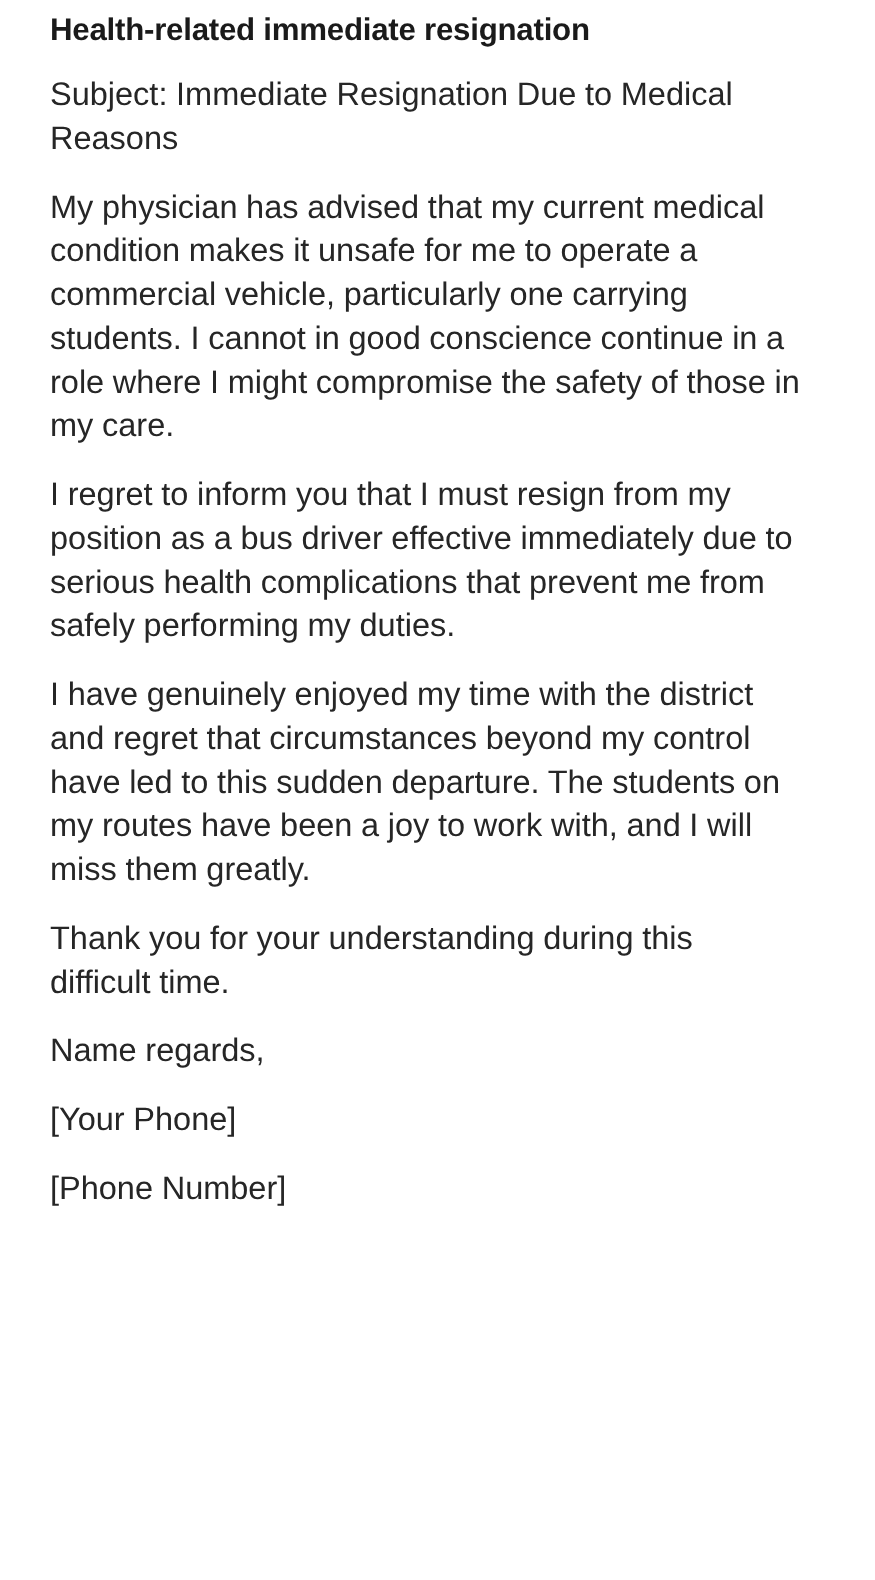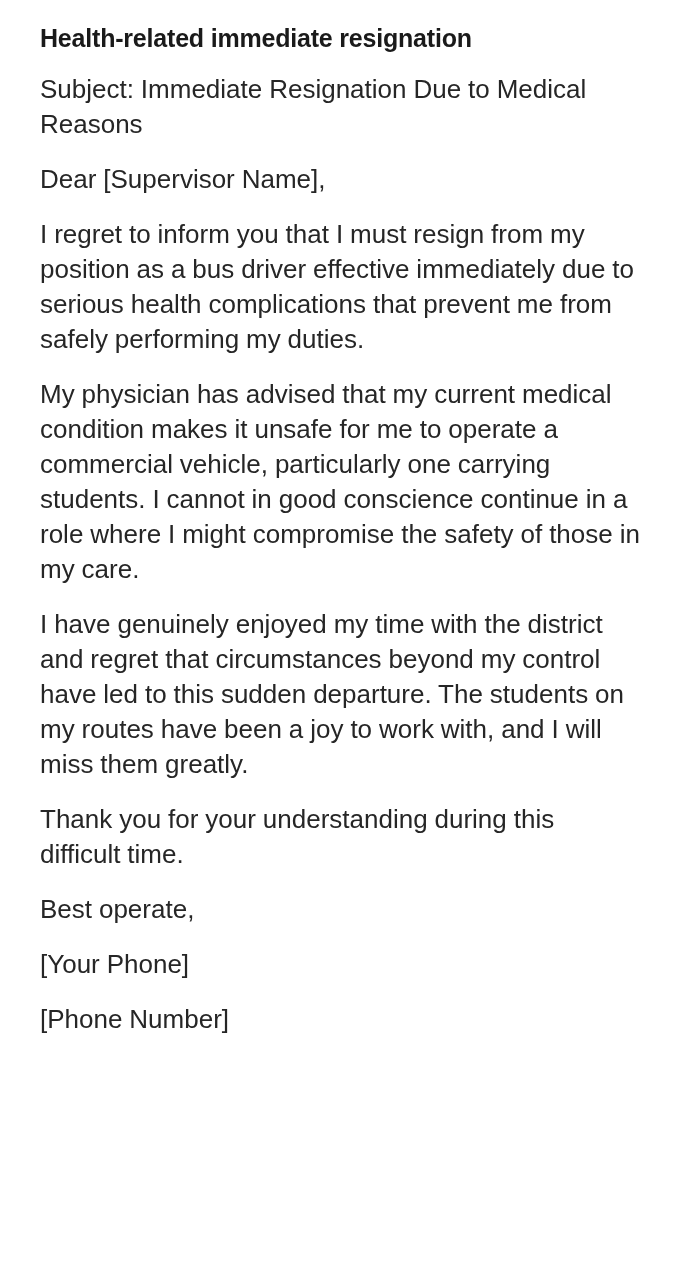--- a/index.html
+++ b/index.html
@@ -10,21 +10,21 @@
   body {
     width: 700px;
     min-height: 1264px;
     font-family: "Liberation Sans", sans-serif;
     -webkit-font-smoothing: antialiased;
   }
   .document {
     width: 700px;
     min-height: 1264px;
     box-sizing: border-box;
-    padding: 22px 60px 40px 40px;
+    padding: 8px 60px 40px 40px;
     background: #ffffff;
   }
   .doc-title {
     font-size: 25px;
     font-weight: bold;
     line-height: 32px;
     color: #1a1a1a;
     margin: 0 0 18px 0;
     letter-spacing: -0.2px;
   }
@@ -46,23 +46,22 @@
 </style>
 </head>
 <body>
 
 <div class="document">
 
   <h1 class="doc-title">Health-related immediate resignation</h1>
 
   <div class="doc-body">
     <p class="doc-paragraph">Subject: Immediate Resignation Due to Medical Reasons</p>
-    <p class="doc-paragraph">Dear [Supervisor Name],</p>
+    <p class="doc-paragraph">My physician has advised that my current medical condition makes it unsafe for me to operate a commercial vehicle, particularly one carrying students. I cannot in good conscience continue in a role where I might compromise the safety of those in my care.</p>
     <p class="doc-paragraph">I regret to inform you that I must resign from my position as a bus driver effective immediately due to serious health complications that prevent me from safely performing my duties.</p>
-    <p class="doc-paragraph">My physician has advised that my current medical condition makes it unsafe for me to operate a commercial vehicle, particularly one carrying students. I cannot in good conscience continue in a role where I might compromise the safety of those in my care.</p>
     <p class="doc-paragraph">I have genuinely enjoyed my time with the district and regret that circumstances beyond my control have led to this sudden departure. The students on my routes have been a joy to work with, and I will miss them greatly.</p>
     <p class="doc-paragraph">Thank you for your understanding during this difficult time.</p>
-    <p class="doc-paragraph">Best operate,</p>
+    <p class="doc-paragraph">Name regards,</p>
     <p class="doc-paragraph">[Your Phone]</p>
     <p class="doc-paragraph">[Phone Number]</p>
   </div>
 
 </div>
 
 </body></html>

